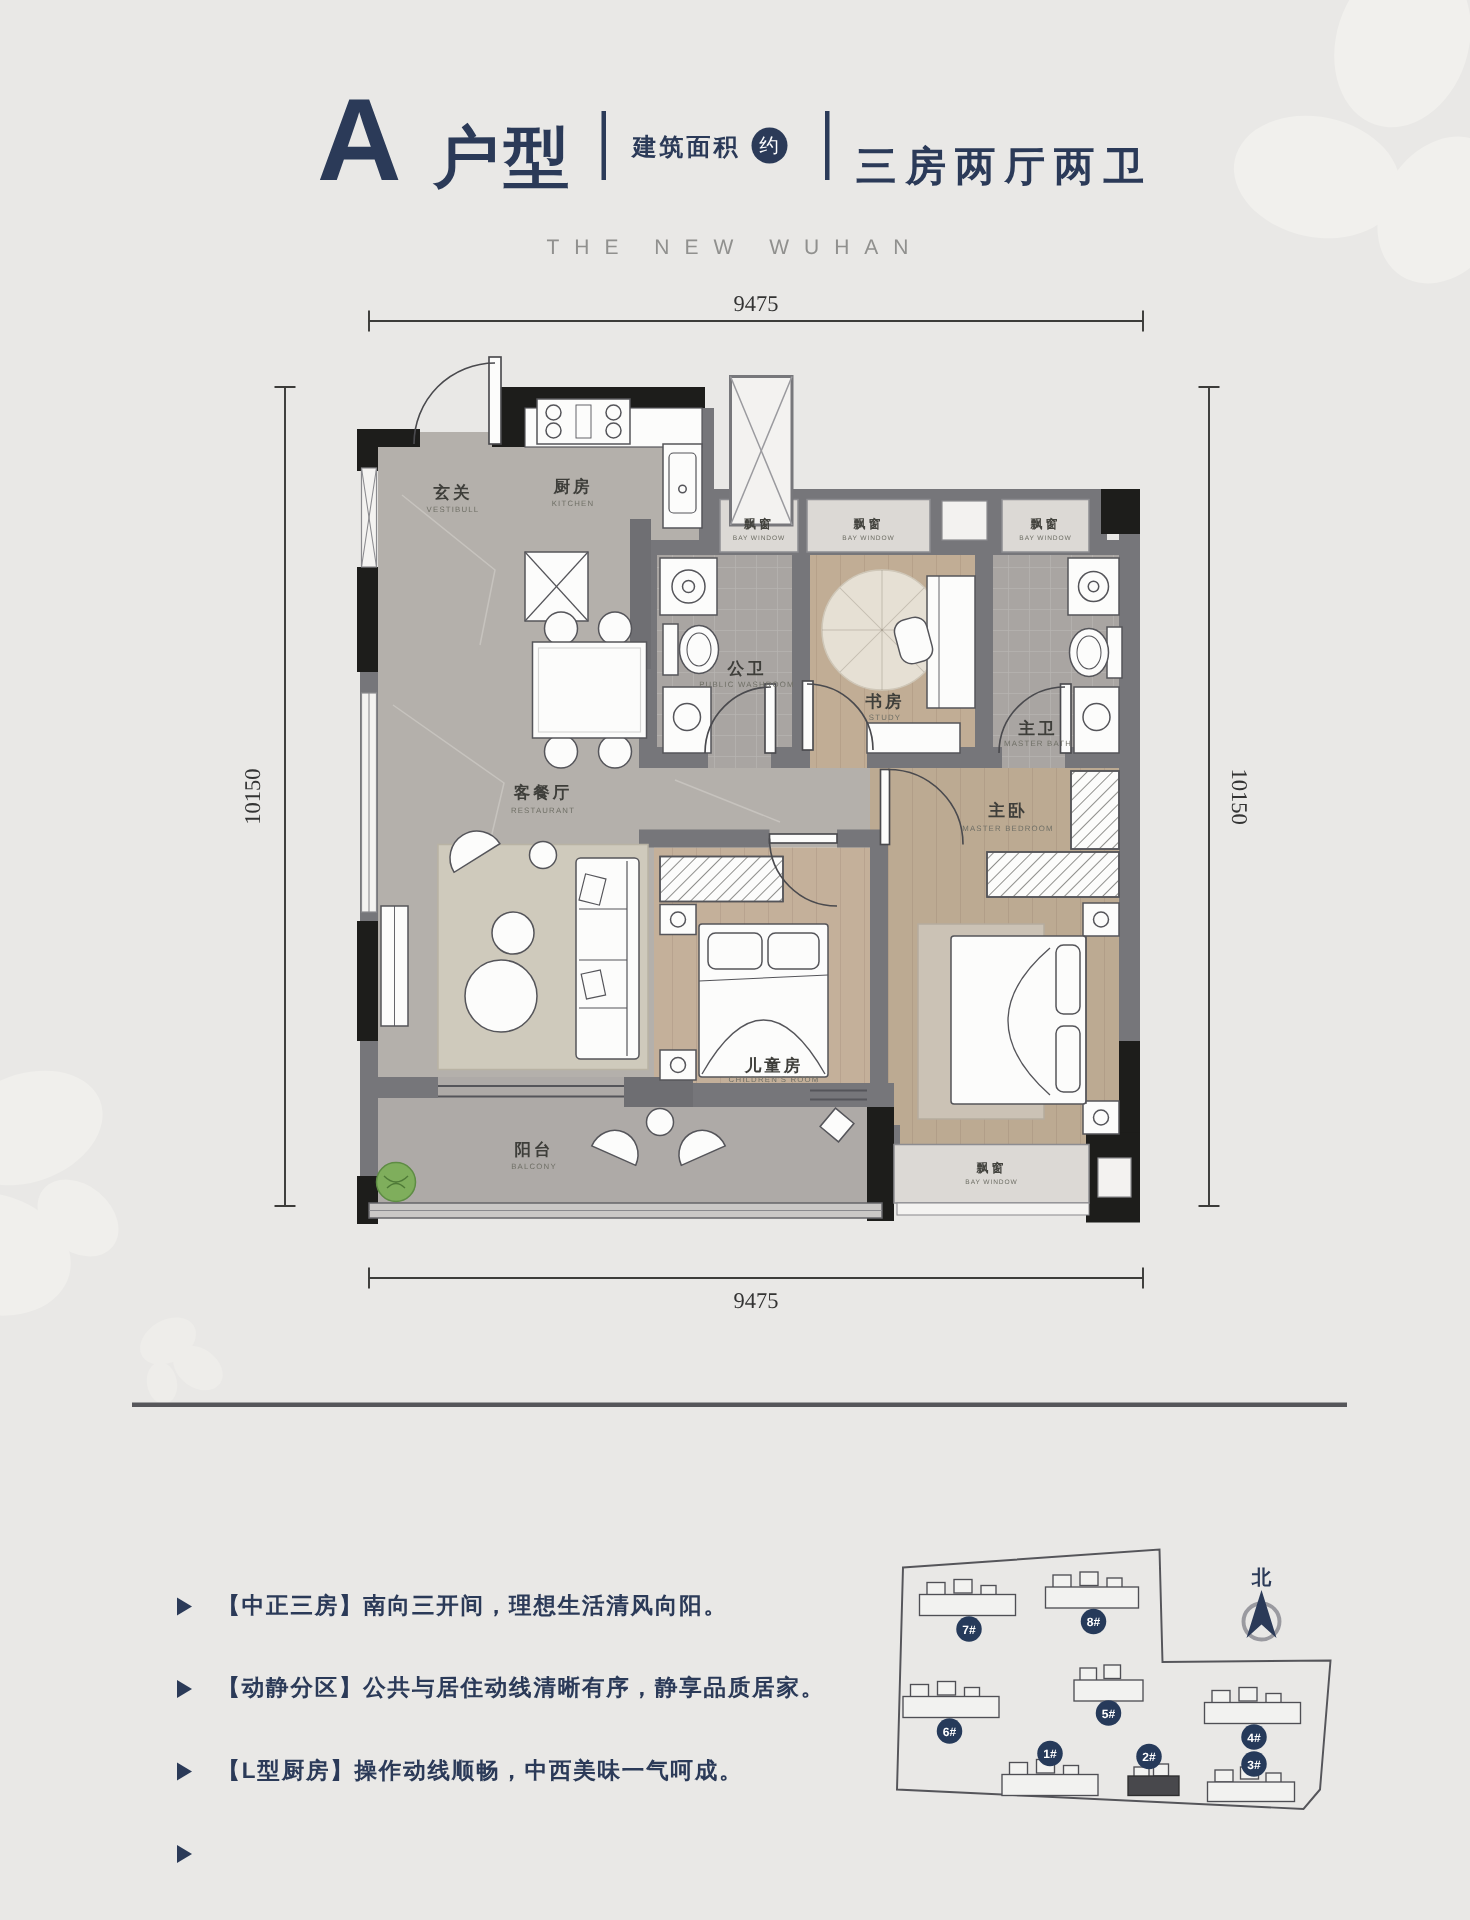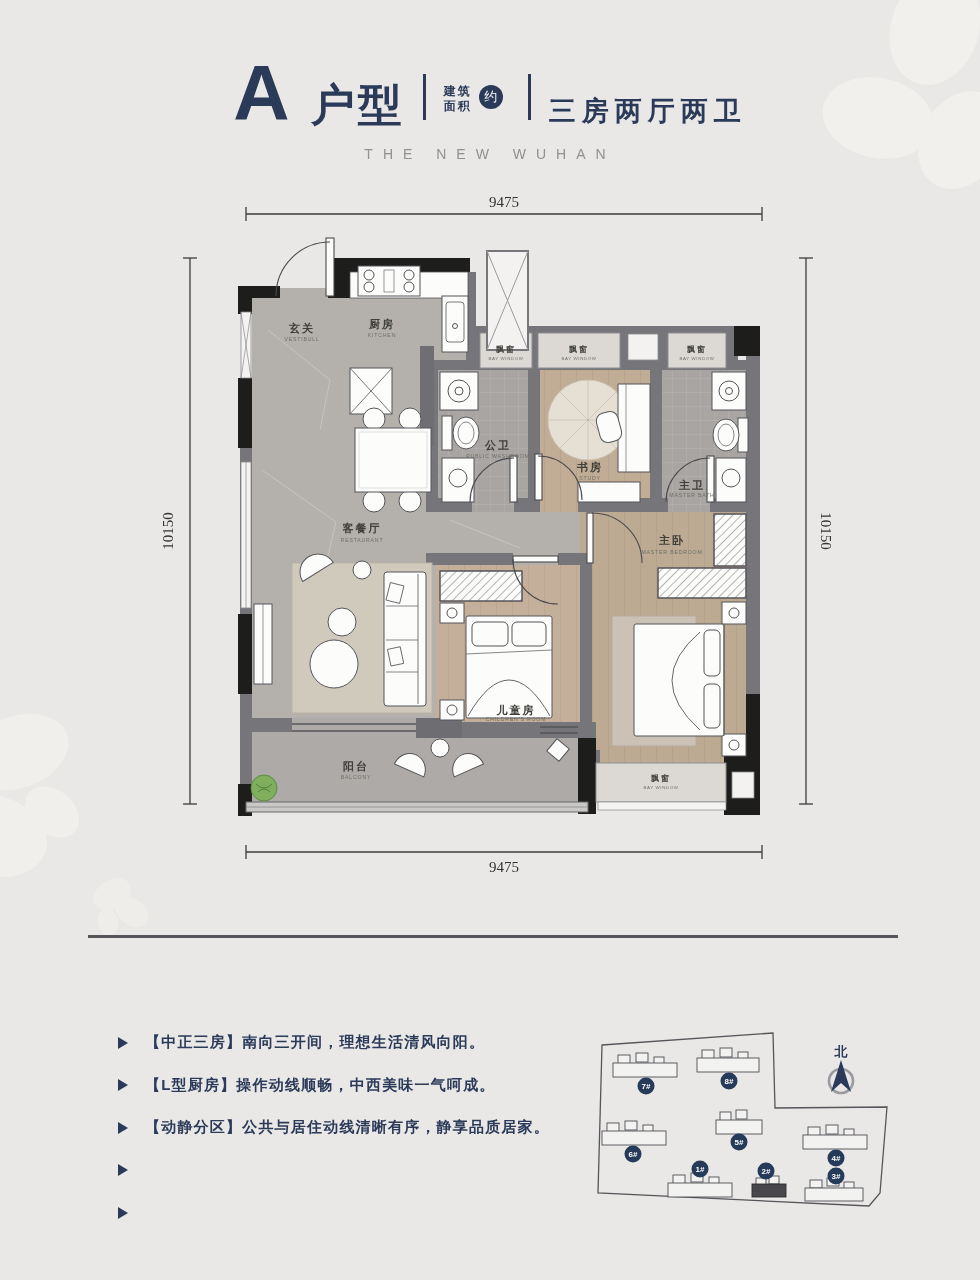--- a/index.html
+++ b/index.html
@@ -5,33 +5,33 @@
   html,body{margin:0;padding:0;}
   body{width:980px;height:1280px;position:relative;overflow:hidden;
        background:#e9e8e6;font-family:"Liberation Sans","DejaVu Sans",sans-serif;}
   .layer{position:absolute;}
   
   .header{position:absolute;top:58px;left:0;right:0;text-align:center;color:#2b3a58;z-index:3;}
   .title-row{display:flex;justify-content:center;align-items:baseline;}
   .t-a{font-size:78px;font-weight:700;line-height:.9;letter-spacing:1px;}
   .t-suffix{font-size:44px;font-weight:700;letter-spacing:3px;margin-left:20px;}
   .t-div{width:3px;height:46px;background:#2b3a58;align-self:center;margin:0 18px;}
-  .t-arealab{display:flex;flex-direction:column;font-size:12px;font-weight:700;
+  .t-arealab{display:flex;flex-direction:row;font-size:16px;font-weight:700;
              line-height:1.25;letter-spacing:2px;align-self:center;transform:translateY(2px);}
   .t-approx{width:24px;height:24px;border-radius:50%;background:#2b3a58;color:#fff;
             font-size:13px;line-height:24px;text-align:center;align-self:center;margin:0 7px;}
   .t-area{font-size:54px;font-weight:700;letter-spacing:0;}
   .t-area sup{font-size:22px;vertical-align:18px;}
   .t-rooms{font-size:27px;font-weight:700;letter-spacing:6px;}
-  .t-sub{margin-top:11px;font-size:14px;letter-spacing:10px;color:#90908e;font-weight:500;}
+  .t-sub{margin-top:21px;font-size:14px;letter-spacing:10px;color:#90908e;font-weight:500;}
   
   .divider{position:absolute;left:88px;top:935px;width:810px;height:3px;background:#56565a;z-index:3;}
   
   .features{position:absolute;left:118px;top:1029px;width:480px;z-index:3;}
-  .feat{display:flex;align-items:center;height:27px;margin-bottom:15.5px;}
+  .feat{display:flex;align-items:center;height:27px;margin-bottom:15.5px;margin-top:28px;}
   .tri{width:0;height:0;border-left:10px solid #2b3a58;border-top:6px solid transparent;
        border-bottom:6px solid transparent;margin-right:17px;flex:none;}
   .feat span.txt{font-size:15px;color:#2b3a58;letter-spacing:1.2px;font-weight:600;white-space:nowrap;}
   
   text{font-family:"Liberation Sans","DejaVu Sans",sans-serif;}
   .dim-num{font-family:"Liberation Serif","DejaVu Serif",serif;font-size:15px;fill:#333;}
   .rl-cn{font-size:11px;font-weight:700;fill:#3e3e3a;letter-spacing:2px;}
   .rl-en{font-size:5.2px;fill:#6f6f66;letter-spacing:.8px;}
   .bw-cn{font-size:8px;font-weight:700;fill:#44443f;letter-spacing:2px;}
   .bw-en{font-size:4.4px;fill:#6f6f66;letter-spacing:.6px;}
@@ -389,25 +389,25 @@
 
 <div class="divider"></div>
 
 <div class="features">
   <div class="feat">
     <span class="tri"></span>
     <span class="txt">【中正三房】南向三开间，理想生活清风向阳。</span>
   </div>
   <div class="feat">
     <span class="tri"></span>
-    <span class="txt">【L型厨房】操作动线顺畅，中西美味一气呵成。</span>
+    <span class="txt">【动静分区】公共与居住动线清晰有序，静享品质居家。</span>
   </div>
   <div class="feat">
     <span class="tri"></span>
-    <span class="txt">【动静分区】公共与居住动线清晰有序，静享品质居家。</span>
+    <span class="txt">【L型厨房】操作动线顺畅，中西美味一气呵成。</span>
   </div>
   <div class="feat">
     <span class="tri"></span>
   </div>
   <div class="feat">
     <span class="tri"></span>
   </div>
 </div>
 
 <svg class="layer" style="left:580px;top:1020px;z-index:2" width="400" height="250" viewBox="580 1020 400 250">

